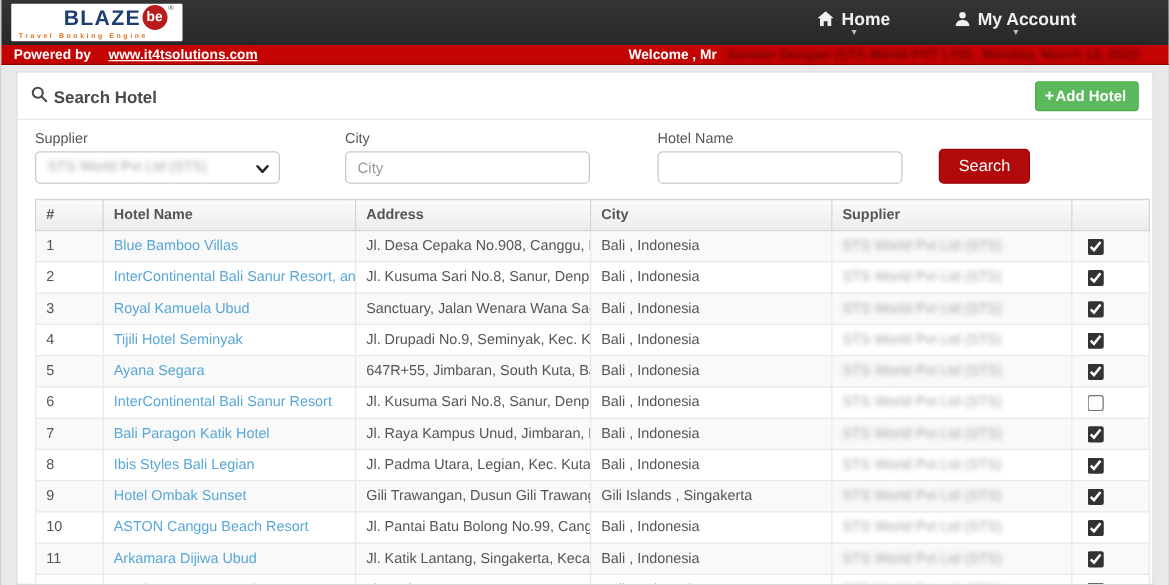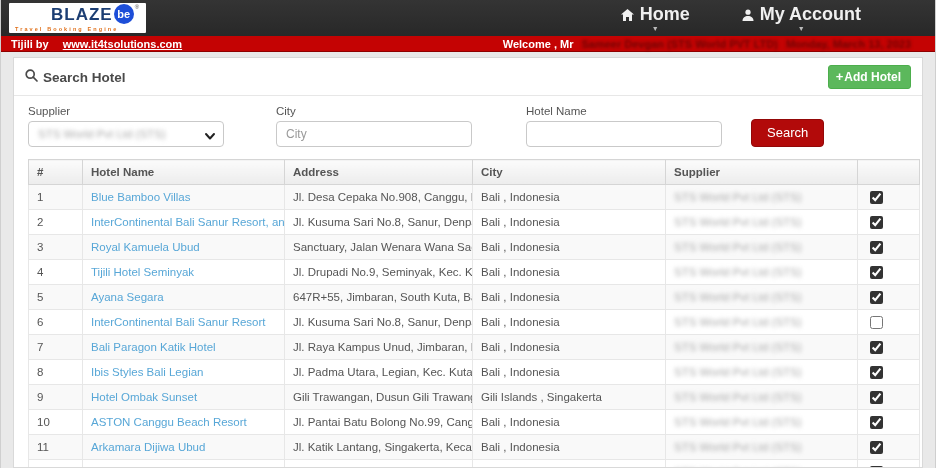--- a/index.html
+++ b/index.html
@@ -4,26 +4,26 @@
 <style>
   * { margin:0; padding:0; box-sizing:border-box; }
   html,body { width:936px; height:468px; overflow:hidden; }
   body { background:#e9e9e9; font-family:"Liberation Sans", sans-serif; border-left:1px solid #cfcfcf; border-right:1px solid #cfcfcf; }
 
   
   .top-header { height:36px; background:linear-gradient(#343434,#282828); display:flex; align-items:center; justify-content:space-between; }
   .logo-box { background:#fff; margin-left:8px; padding:2px 7px 2px 6px; display:flex; flex-direction:column; justify-content:center; height:30px; border-radius:1px; }
   .logo-row { display:flex; align-items:center; line-height:1; }
   .logo-brand { color:#1c3e73; font-weight:bold; font-size:17px; letter-spacing:1px;margin-left:36px; }
-  .logo-badge { background:#1d4ed8; color:#fff; font-weight:bold; font-size:11px; width:20px; height:20px; border-radius:50%; display:flex; align-items:center; justify-content:center; margin-left:1px; }
+  .logo-badge { background:#b91c1c; color:#fff; font-weight:bold; font-size:11px; width:20px; height:20px; border-radius:50%; display:flex; align-items:center; justify-content:center; margin-left:1px; }
   .logo-reg { color:#555; font-size:6px; align-self:flex-start; margin-left:1px; }
   .logo-tagline { color:#e0701a; font-size:5.5px; letter-spacing:2.1px; margin-top:2px; white-space:nowrap; font-weight:bold; }
   .nav { display:flex; margin-right:48px; }
   .nav-item { display:flex; flex-direction:column; align-items:center; padding:0 26px; cursor:pointer; }
-  .nav-line { display:flex; align-items:center; gap:6px; color:#f0f0f0; font-size:18px; font-weight:bold; }
+  .nav-line { display:flex; align-items:center; gap:6px; color:#f0f0f0; font-size:14px; font-weight:bold; }
   .nav-caret { color:#bbb; font-size:7px; line-height:6px; margin-top:1px; }
   .nav-icon svg { display:block; }
 
   
   .red-bar { height:16px; background:#c40303; border-bottom:1px solid #8e0000; display:flex; align-items:center; justify-content:space-between; padding:0 10px; color:#fff; font-size:11px; font-weight:bold; }
   .red-left { display:flex; align-items:center; gap:14px; }
   .powered-link { color:#fff; text-decoration:underline; cursor:pointer; }
   .red-right { display:flex; align-items:center; gap:8px; margin-right:14px; white-space:nowrap; }
   .redacted-red { color:#6f0404; filter:blur(1.6px); }
 
@@ -93,21 +93,21 @@
         </span>
         <span>My Account</span>
       </div>
       <span class="nav-caret">▼</span>
     </div>
   </div>
 </div>
 
 <div class="red-bar">
   <div class="red-left">
-    <span>Tijili by</span>
+    <span>Powered by</span>
     <span class="powered-link">www.it4tsolutions.com</span>
   </div>
   <div class="red-right">
     <span>Welcome ,  Mr</span>
     <span class="redacted-red">Sameer Devgan (STS World PVT LTD)</span>
     <span class="redacted-red">Monday, March 13, 2023</span>
   </div>
 </div>
 
 <div class="card">

